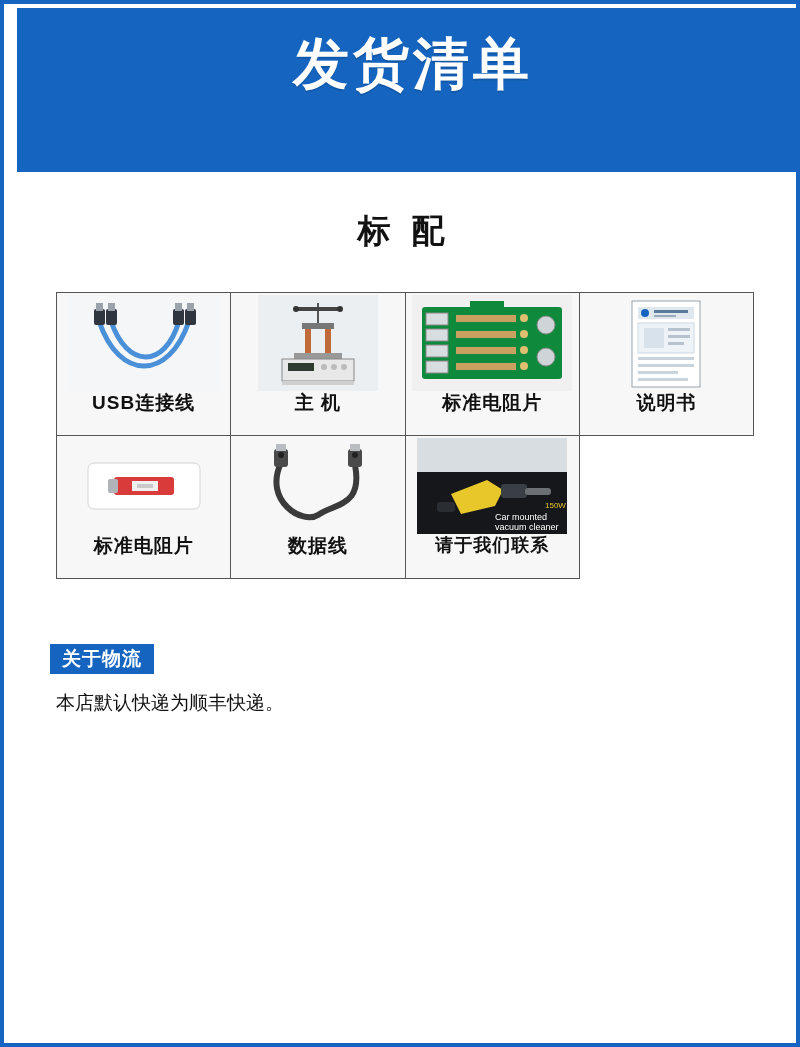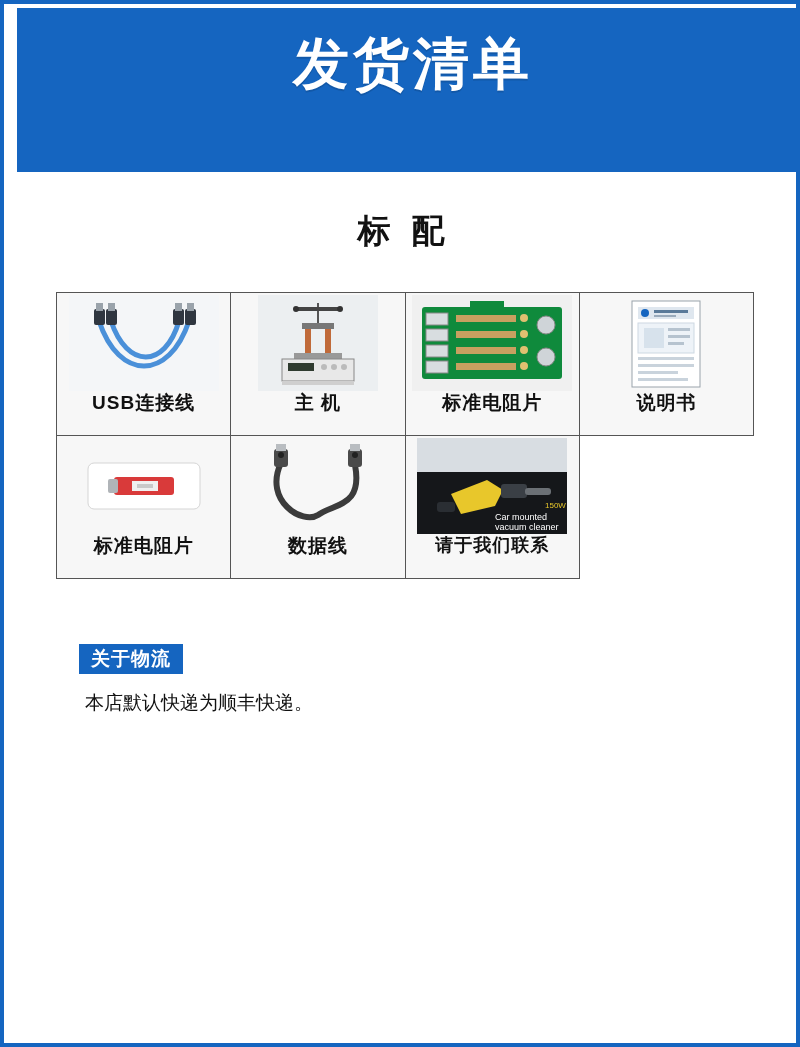--- a/index.html
+++ b/index.html
@@ -133,21 +133,21 @@
     color: #111;
     line-height: 1.55;
     margin-top: 14px;
     padding-left: 6px;
   }
   .note-body.wide {
     padding-left: 0;
     line-height: 1.6;
   }
 
-  #note-logistics { top: 640px; margin-left: 29px; }
+  #note-logistics { top: 640px; }
   #note-shipping  { top: 748px; }
   #note-receiving { top: 856px; }
 
   
   svg { display: block; }
 </style>
 </head>
 <body>
 
 <div class="page">

